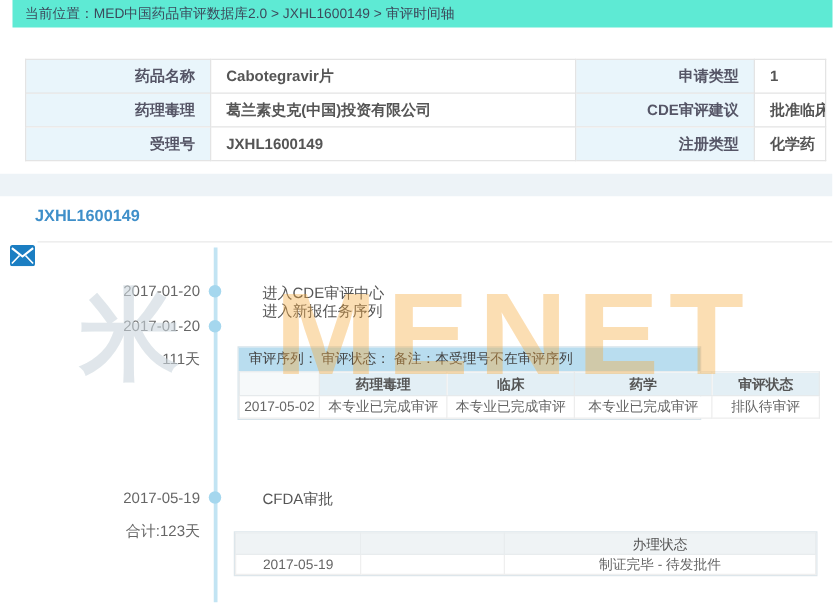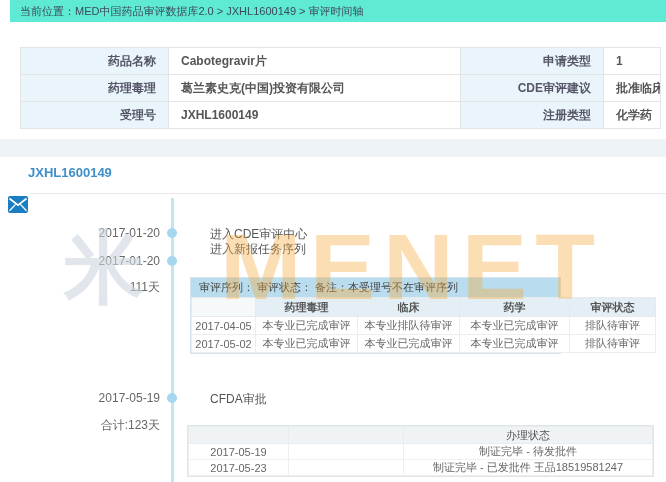--- a/index.html
+++ b/index.html
@@ -158,27 +158,20 @@
       </colgroup>
     <tbody>
         <tr>
       <th class="first"></th>
       <th>药理毒理</th>
       <th>临床</th>
       <th>药学</th>
       <th>审评状态</th>
     </tr>
     <tr>
-      <td>2017-04-05</td>
-      <td>本专业已完成审评</td>
-      <td>本专业排队待审评</td>
-      <td>本专业已完成审评</td>
-      <td>排队待审评</td>
-    </tr>
-    <tr>
       <td>2017-05-02</td>
       <td>本专业已完成审评</td>
       <td>本专业已完成审评</td>
       <td>本专业已完成审评</td>
       <td>排队待审评</td>
     </tr>
   </tbody>
     </table>
 </div>
 
@@ -193,23 +186,18 @@
         <tr>
       <th></th>
       <th></th>
       <th>办理状态</th>
     </tr>
     <tr>
       <td>2017-05-19</td>
       <td></td>
       <td>制证完毕 - 待发批件</td>
     </tr>
-    <tr>
-      <td>2017-05-23</td>
-      <td></td>
-      <td>制证完毕 - 已发批件 王品18519581247</td>
-    </tr>
   </tbody>
     </table>
 </div>
 
 <div class="wm-star">米</div>
 <div class="wm-text">MENET</div>
 
 </body></html>

